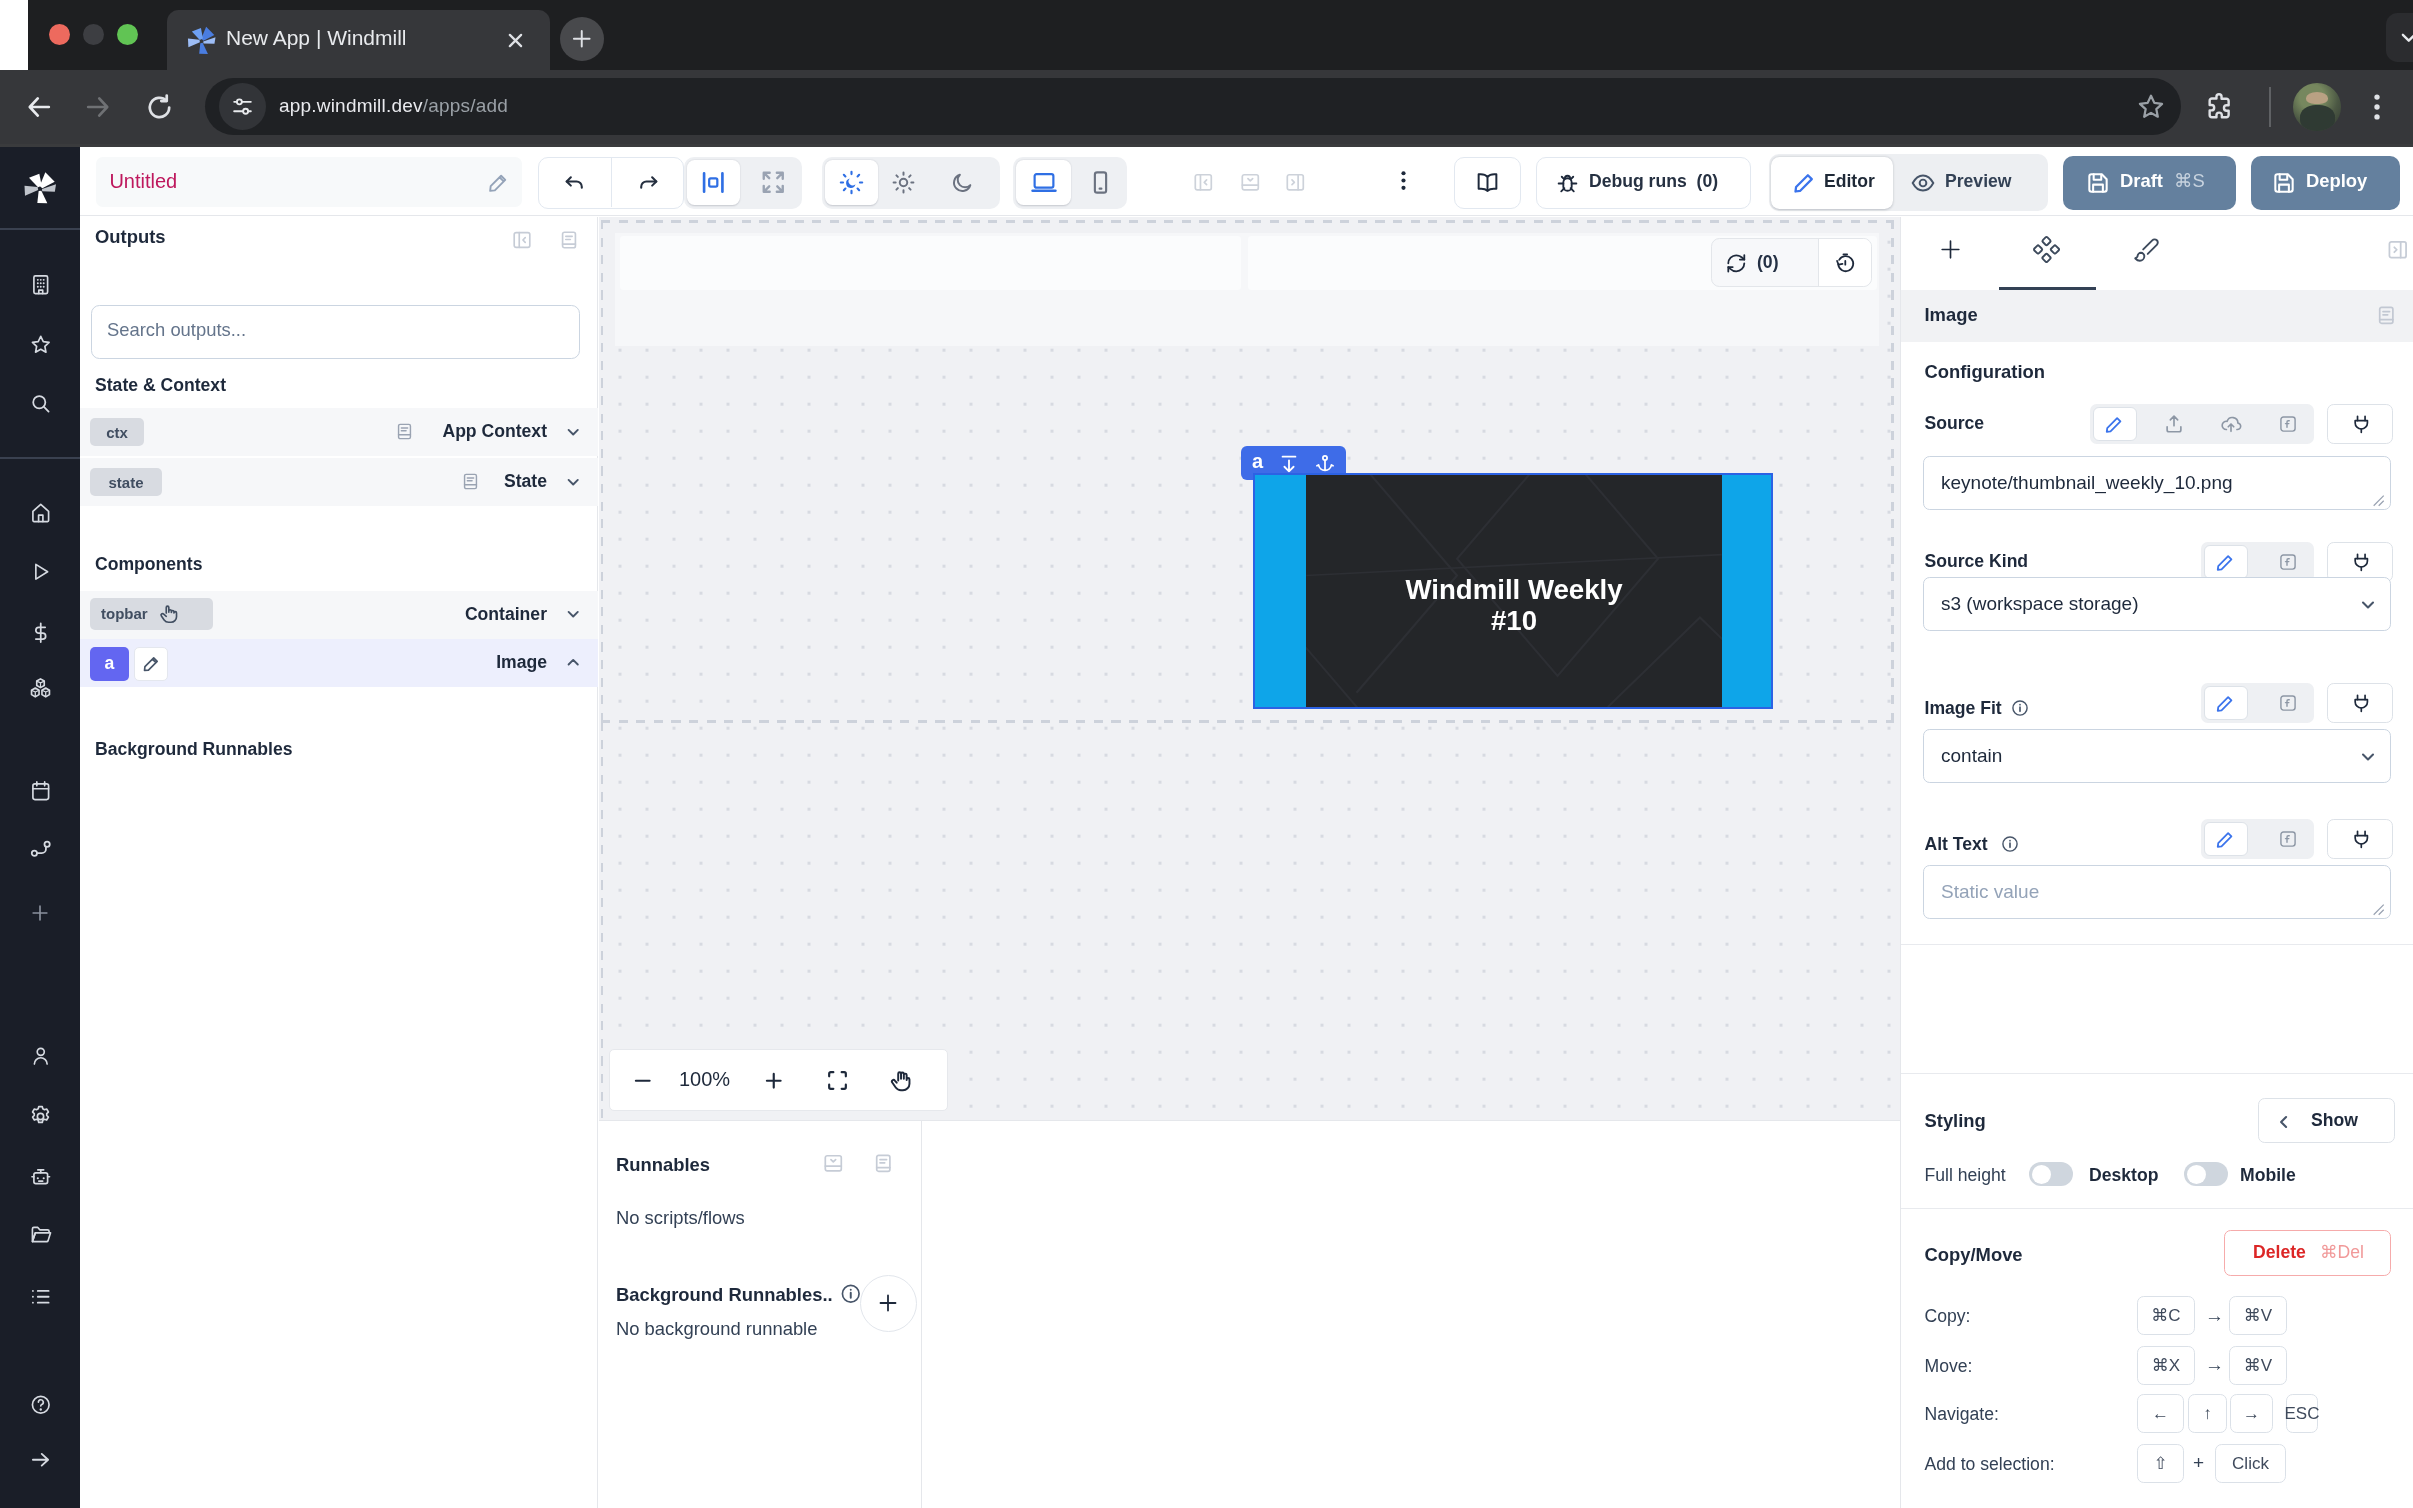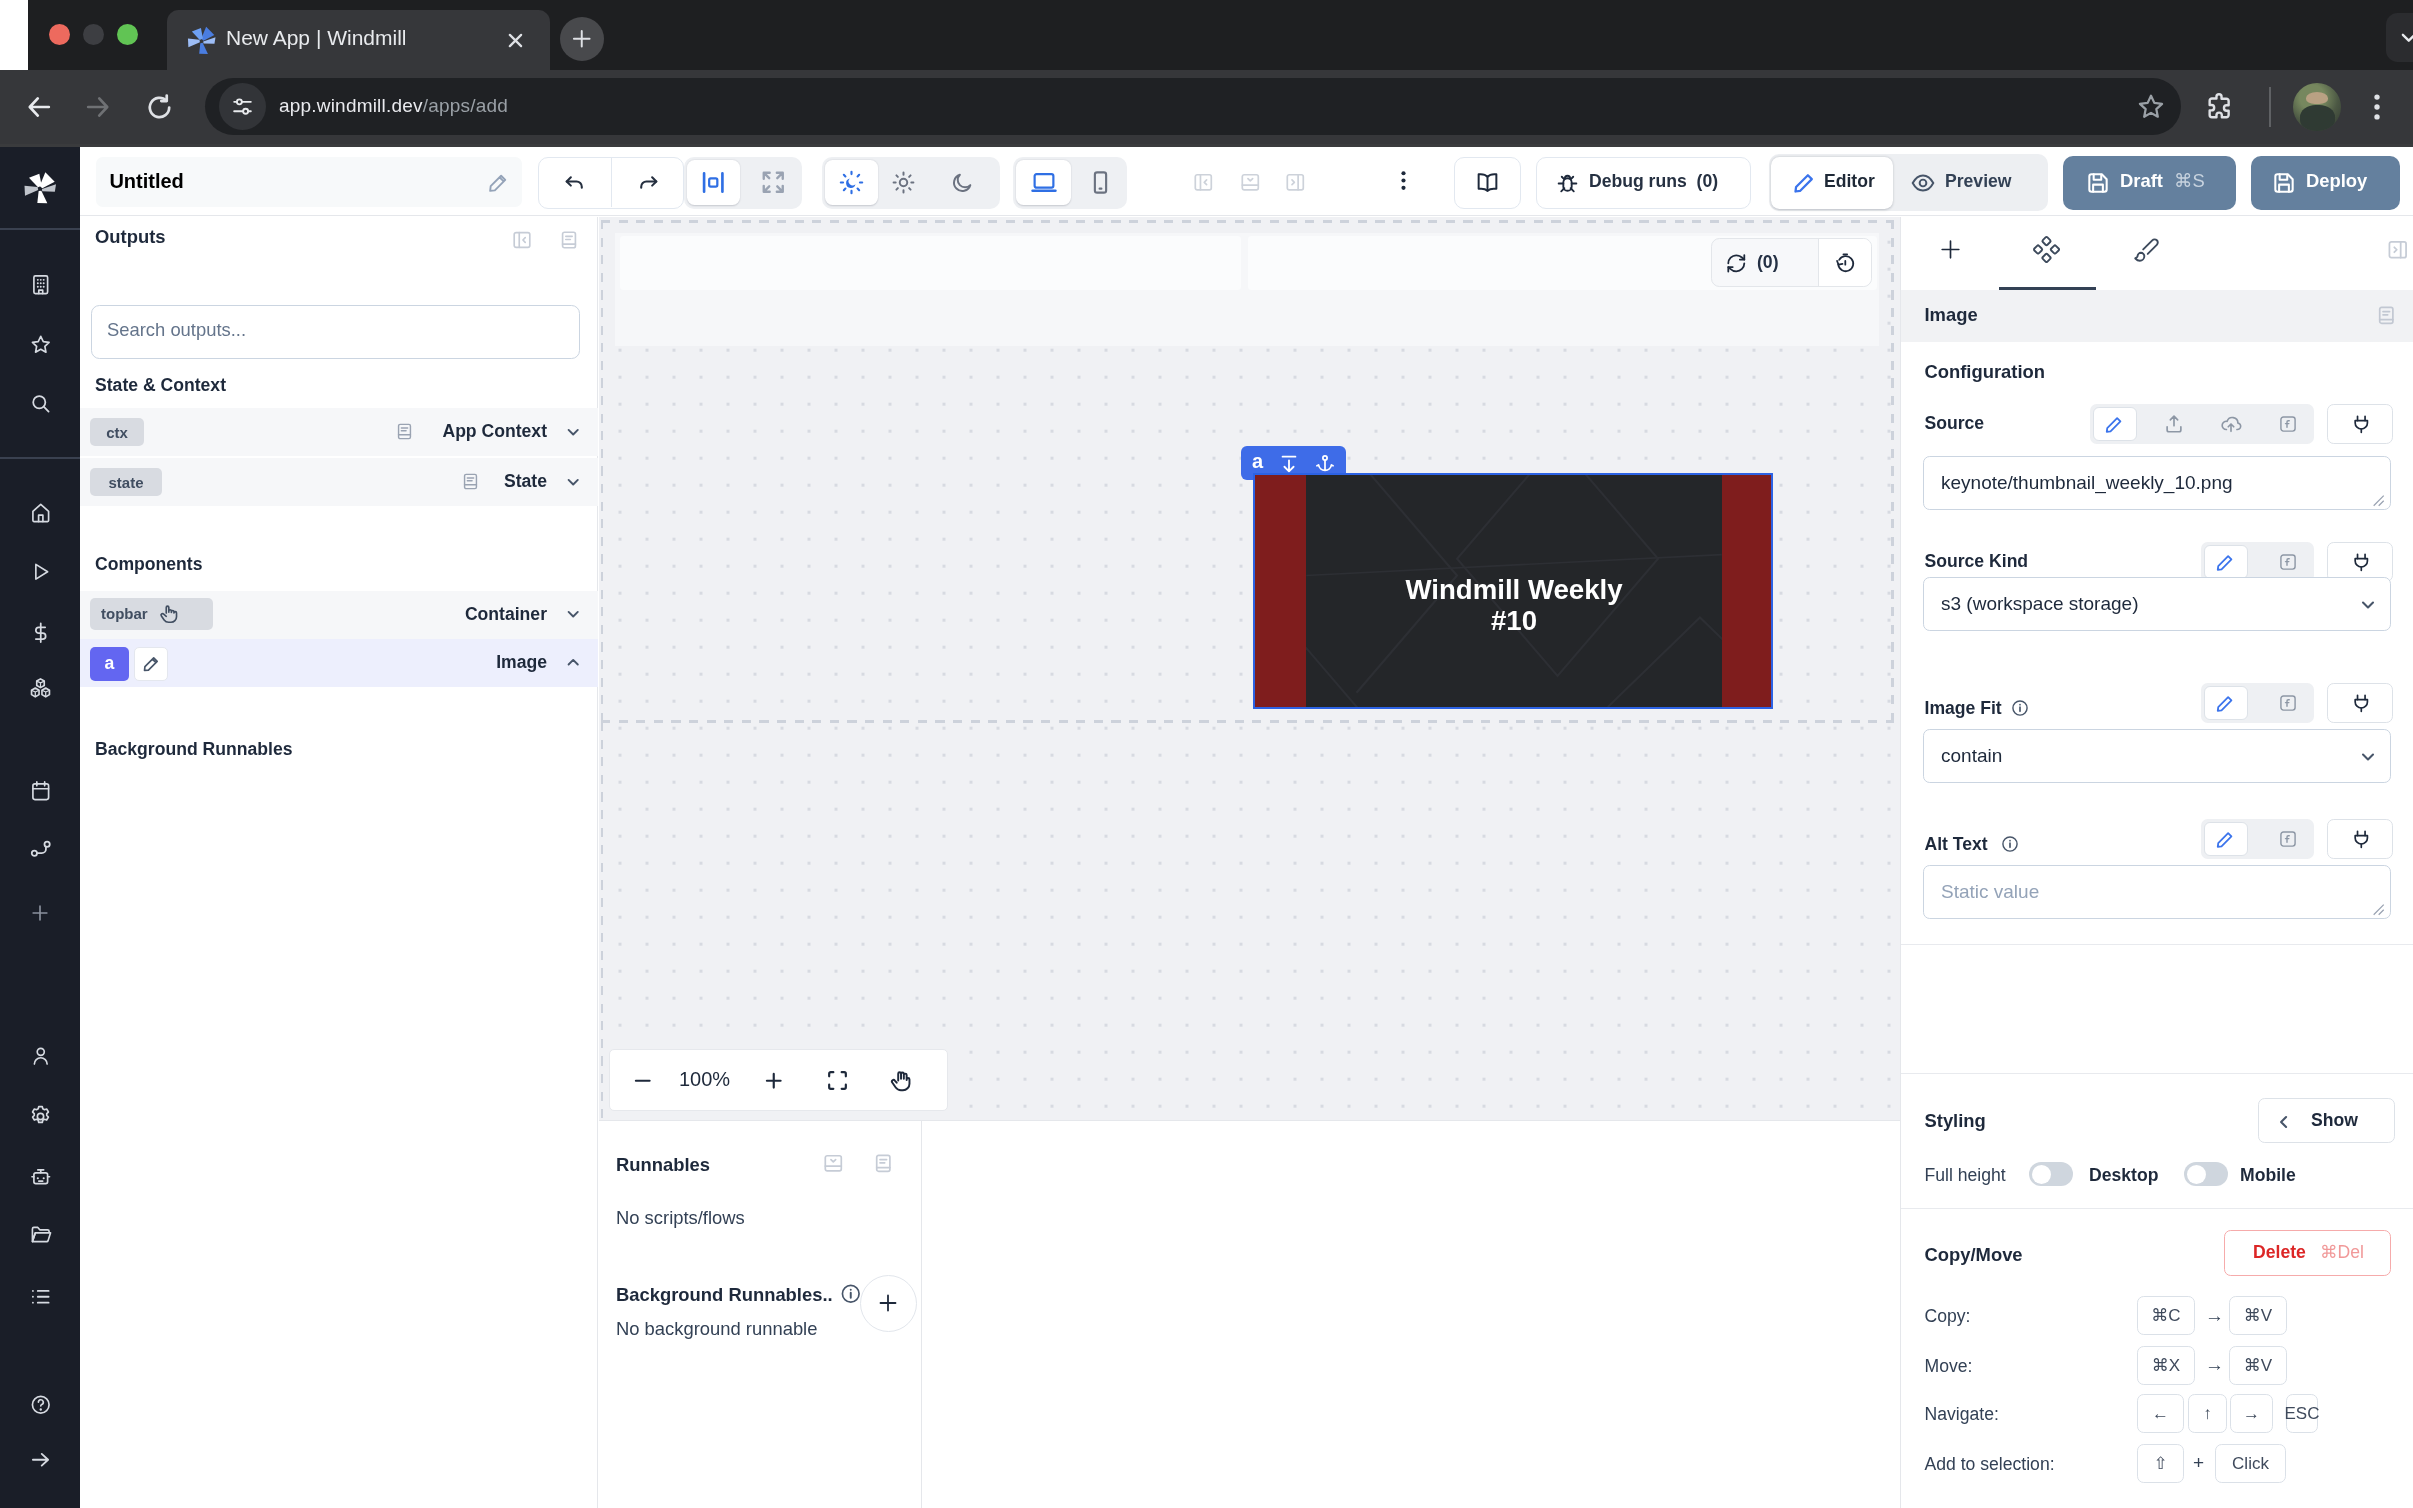--- a/index.html
+++ b/index.html
@@ -51,21 +51,21 @@
   .chev { stroke:#475569; stroke-width:2.5; fill:none; stroke-linecap:round; stroke-linejoin:round; }
   
   #dots { position:absolute; left:0; top:0; width:1301px; height:903px;
     background-image:radial-gradient(#d7dae1 1.8px, transparent 2px);
     background-size:27px 27px; background-position:7.5px 11.7px; }
   .dashH { position:absolute; height:2.5px;
     background-image:repeating-linear-gradient(90deg,#cdd2db 0 9.2px,transparent 9.2px 17.6px); }
   .dashV { position:absolute; width:2.5px;
     background-image:repeating-linear-gradient(180deg,#cdd2db 0 9.2px,transparent 9.2px 17.6px); }
   #selrect { position:absolute; left:654px; top:256px; width:520px; height:236px;
-    border:2.1px solid #2c62e4; background:#7f1d1d; }
+    border:2.1px solid #2c62e4; background:#0ea5e9; }
   #darkimg { position:absolute; left:51px; top:0px; width:416px; height:232px; background:#242629;
     overflow:hidden; color:#fff; }
   #selpill { position:absolute; left:642px; top:229px; width:105px; height:34px; background:#3e6ce8;
     border-radius:5.9px; }
   #zoombar { position:absolute; left:10px; top:832px; width:339px; height:62px; background:#fff;
     border:1.3px solid #e6e8ec; border-radius:5px; }
   
   .field { position:absolute; left:22px; width:468px; height:54px; border:1.7px solid #cbd5e1;
     border-radius:6.7px; background:#fff; color:#1e293b; font-size:19px; display:flex; align-items:center;
     padding:0 17px; }
@@ -244,21 +244,21 @@
   </svg>
 
   <svg class="abs" style="left:28.5px;top:1304px" width="23.5" height="23.5" viewBox="0 0 24 24" stroke="#d6dae1" stroke-width="1.9" fill="none" stroke-linecap="round" stroke-linejoin="round">
     <path d="M4 12 h15 M13 6 l6.5 6 L13 18"></path>
   </svg>
 </div>
 
 <div id="toolbar">
 
   <div class="abs" style="left:16px;top:13.4px;width:426px;height:50px;background:#f7f9fa;border-radius:6.7px;">
-    <div class="abs" style="left:13.4px;top:12.6px;font-size:20px;font-weight:bold;color:#000000">Untitled</div>
+    <div class="abs" style="left:13.4px;top:12.6px;font-size:20px;font-weight:normal;color:#be185d">Untitled</div>
     <svg class="abs" style="left:390px;top:12.6px" width="25" height="25" viewBox="0 0 24 24" stroke="#94a3b8" stroke-width="1.8" fill="none" stroke-linecap="round" stroke-linejoin="round">
       <path d="M14.5 5.5 L18.5 9.5 L8.5 19.5 L4 20 L4.5 15.5 Z M13 7 L17 11"></path>
     </svg>
   </div>
 
   <div class="tgroup bordered" style="left:458px;width:146px;">
     <div class="abs" style="left:72px;top:0;width:1.3px;height:49px;background:#e2e8f0"></div>
     <svg class="abs" style="left:22.6px;top:12.6px" width="25" height="25" viewBox="0 0 24 24" stroke="#252f3f" stroke-width="2" fill="none" stroke-linecap="round" stroke-linejoin="round">
       <path d="M8.5 7 L4.5 11 L8.5 15"></path>
         <path d="M4.5 11 H14 a5 5 0 0 1 5 5 v1"></path>

